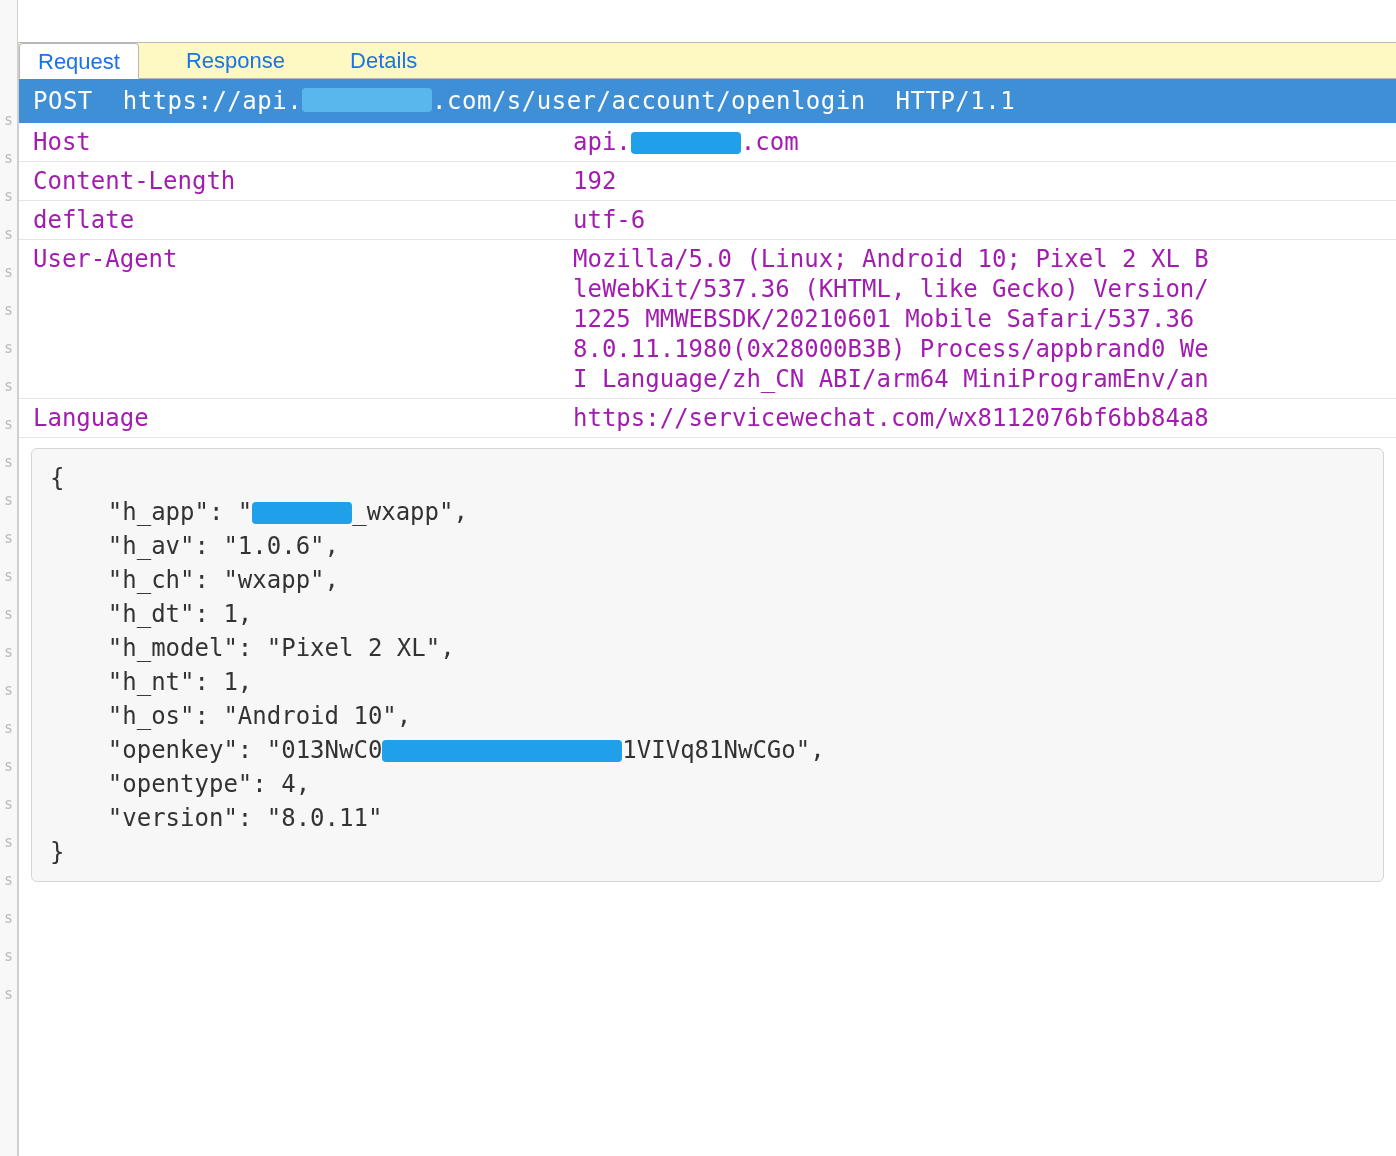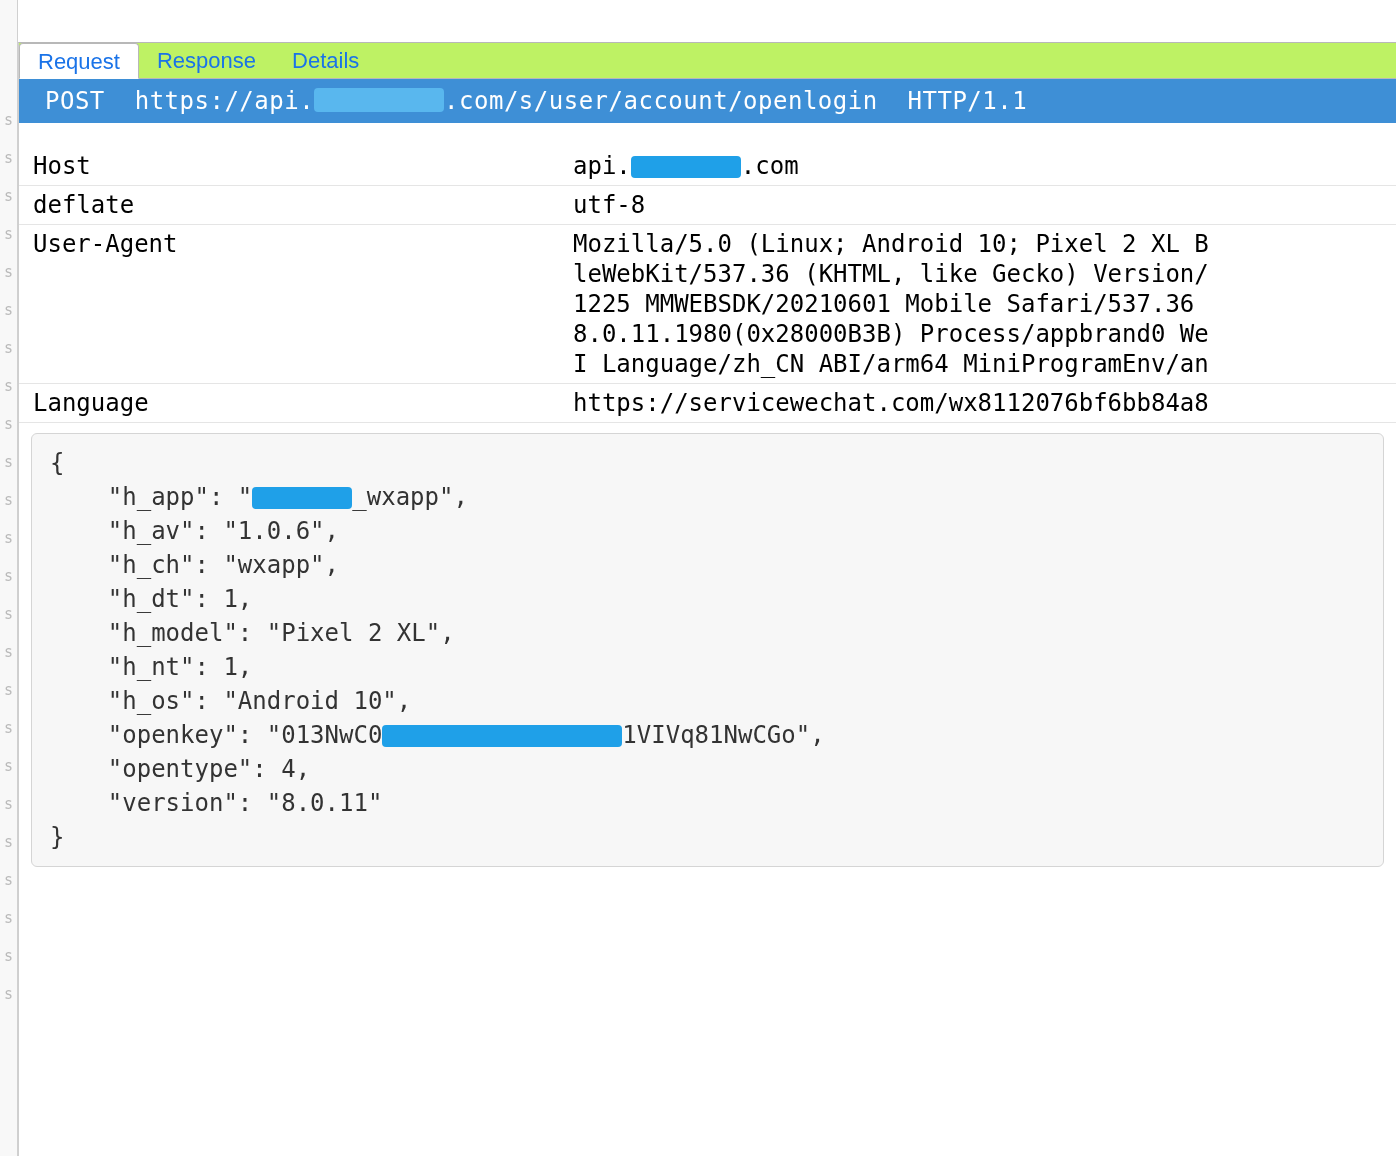--- a/index.html
+++ b/index.html
@@ -37,21 +37,22 @@
     bottom: 0;
     background: #ffffff;
     border-top: 1px solid #b8b8b8;
     border-left: 1px solid #cfcfcf;
   }
   .tabs {
     display: flex;
     align-items: flex-end;
     height: 36px;
     border-bottom: 1px solid #b8b8b8;
-    background: #bef264;
+    background: #fef9c3;
+    gap: 29px;
   }
   .tab {
     padding: 6px 18px 6px 18px;
     font-family: -apple-system, "Segoe UI", Arial, sans-serif;
     font-size: 22px;
     color: #1a73e8;
     cursor: pointer;
     position: relative;
     top: 1px;
     height: 36px;
@@ -60,41 +61,40 @@
   .tab.active {
     background: #ffffff;
     border: 1px solid #b8b8b8;
     border-bottom: 1px solid #ffffff;
     border-radius: 4px 4px 0 0;
     color: #1a73e8;
   }
   .request-line {
     background: #3e8fd6;
     color: #ffffff;
-    padding: 8px 26px;
+    padding: 8px 14px;
     font-family: "Menlo", "Consolas", "Monaco", monospace;
     font-size: 24px;
     white-space: nowrap;
     overflow: hidden;
     letter-spacing: 0.5px;
   }
   .redact {
     display: inline-block;
     background: #1fa0e8;
     border-radius: 4px;
     vertical-align: -3px;
   }
   .redact.rl { width: 130px; height: 24px; background:#59b7ee; }
   .headers {
     width: 100%;
     border-collapse: collapse;
     font-family: "Menlo", "Consolas", "Monaco", monospace;
     font-size: 24px;
-    color: #000000;
-    margin-top: 24px;
+    color: #a21caf;
   }
   .headers tr { border-bottom: 1px solid #e5e5e5; }
   .headers td {
     padding: 4px 14px;
     vertical-align: top;
     line-height: 30px;
     white-space: pre-wrap;
     word-break: break-all;
   }
   .headers td.key { width: 540px; }
@@ -179,22 +179,26 @@
     &nbsp;<span>HTTP/1.1</span>
   </div>
 
   <table class="headers">
     <tbody>
         <tr>
       <td class="key">Host</td>
       <td><span>api.</span><span class="host-redact"></span><span>.com</span></td>
     </tr>
     <tr>
+      <td class="key">Content-Length</td>
+      <td>192</td>
+    </tr>
+    <tr>
       <td class="key">deflate</td>
-      <td>utf-8</td>
+      <td>utf-6</td>
     </tr>
     <tr>
       <td class="key">User-Agent</td>
       <td>Mozilla/5.0 (Linux; Android 10; Pixel 2 XL B
 leWebKit/537.36 (KHTML, like Gecko) Version/
 1225 MMWEBSDK/20210601 Mobile Safari/537.36 
 8.0.11.1980(0x28000B3B) Process/appbrand0 We
 I Language/zh_CN ABI/arm64 MiniProgramEnv/an</td>
     </tr>
     <tr>

